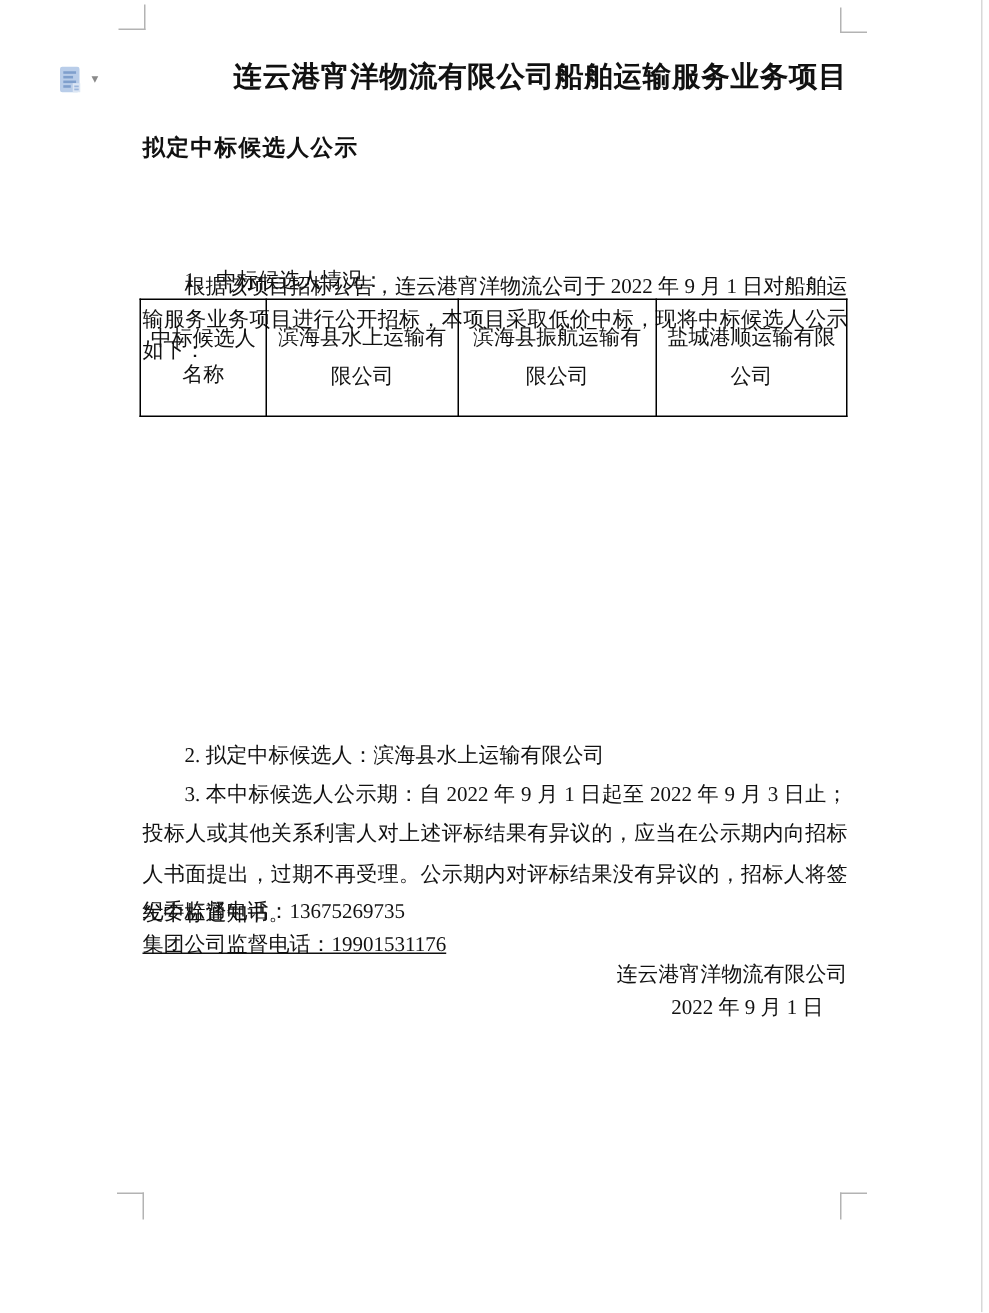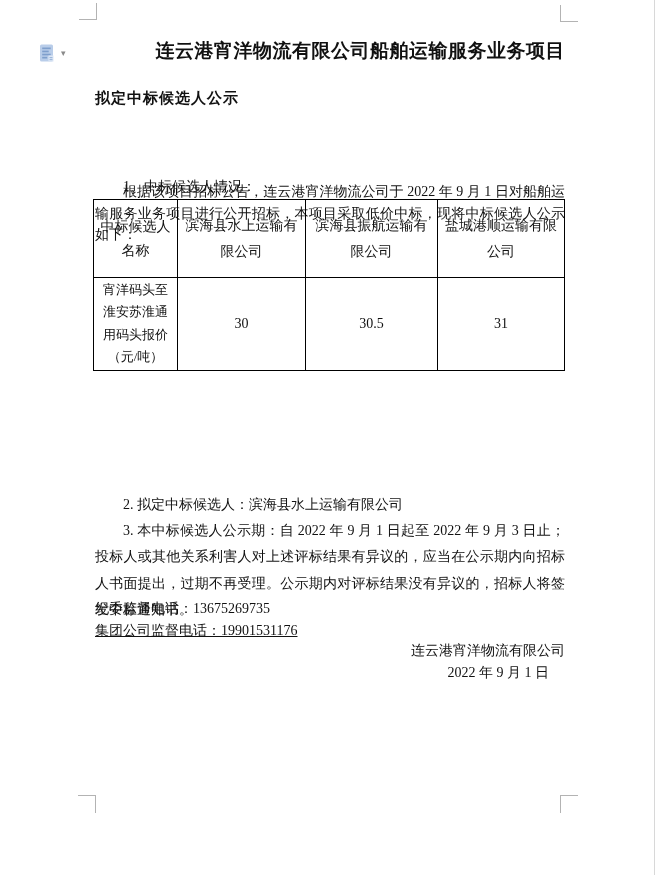--- a/index.html
+++ b/index.html
@@ -114,26 +114,20 @@
           <col style="width:132px">
           <col style="width:127px">
         </colgroup>
       <tbody>
         <tr class="r-name">
           <td class="lbl-name">中标候选人名称</td>
           <td class="co">滨海县水上运输有限公司</td>
           <td class="co">滨海县振航运输有限公司</td>
           <td class="co">盐城港顺运输有限公司</td>
         </tr>
-        <tr class="r-price">
-          <td class="lbl">宵洋码头至淮安苏淮通用码头报价（元/吨）</td>
-          <td>30</td>
-          <td>30.5</td>
-          <td>31</td>
-        </tr>
       </tbody>
     </table>
 
     <p class="para p-2">2. 拟定中标候选人：滨海县水上运输有限公司</p>
     <p class="para p-3">3. 本中标候选人公示期：自 2022 年 9 月 1 日起至 2022 年 9 月 3 日止；投标人或其他关系利害人对上述评标结果有异议的，应当在公示期内向招标人书面提出，过期不再受理。公示期内对评标结果没有异议的，招标人将签发中标通知书。</p>
 
     <p class="para p-phone1">纪委监督电话：13675269735</p>
     <p class="para p-phone2">集团公司监督电话：19901531176</p>
 
     <p class="para p-sign">连云港宵洋物流有限公司</p>

